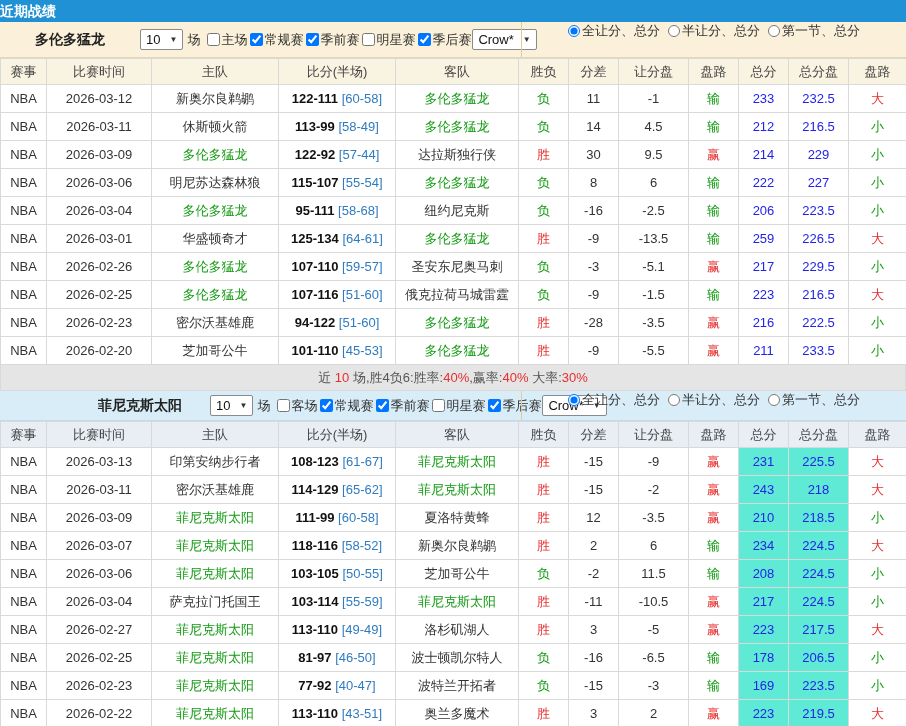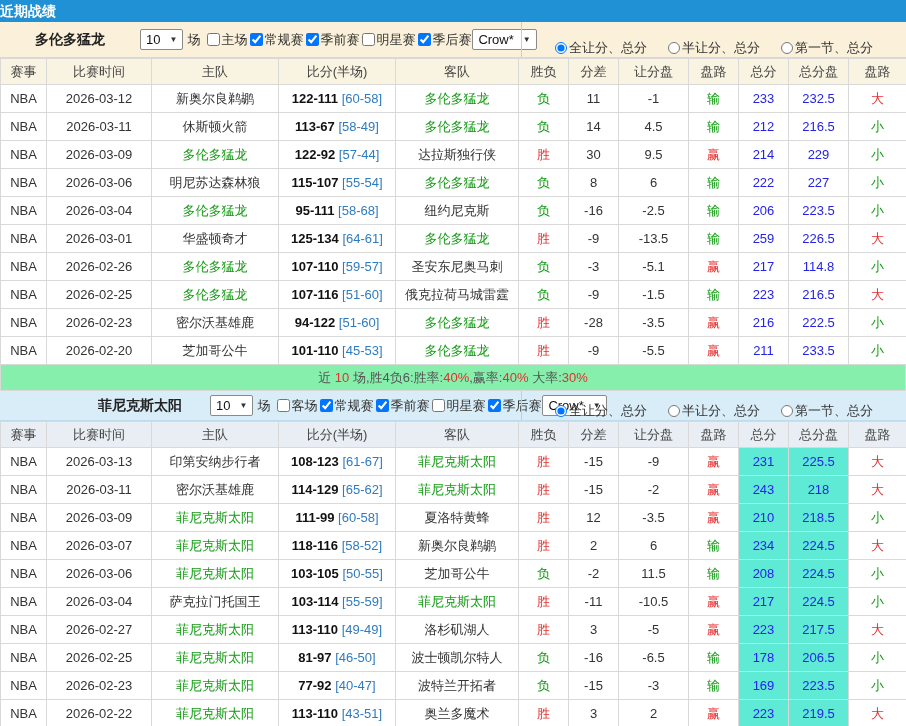--- a/index.html
+++ b/index.html
@@ -29,21 +29,21 @@
   .fake-select .arrow { font-size:8px; color:#333; }
   .suffix { margin:0 5px 0 4px; }
 
   .cb-group { display:inline-flex; align-items:center; }
   .cb { display:inline-flex; align-items:center; margin-right:1px; }
   .cb input { width:13px; height:13px; margin:0 1px 0 2px; }
 
   .vline { position:absolute; left:521px; top:0; bottom:0; width:1px; background:#dcCC9e; background:#dccc9e; }
   .radio-zone {
     position:absolute; left:522px; right:0; top:0; bottom:0;
-    display:flex; align-items:flex-end; justify-content:center; gap:21px;
+    display:flex; align-items:flex-start; justify-content:center; gap:8px;
   }
   .radio-zone label { display:inline-flex; align-items:center; gap:2px; }
   .radio-zone input { width:12px; height:12px; margin:0; }
 
   table { width:906px; border-collapse:collapse; table-layout:fixed;border-radius:27px; }
   th {
     height:26px; font-size:13px; font-weight:normal; color:#444;
     border:1px solid #d9d9d9; text-align:center;
   }
   .head-cream th { background:#f9f3e1; }
@@ -54,21 +54,21 @@
   }
   td.focus { color:#129b12; }
   td.red   { color:#e62e2e; }
   td.green { color:#0e9a0e; }
   td.blue  { color:#2323e8; }
   td.hl    { background:#5eead4; }
   td.score .pts  { font-weight:bold; color:#111; }
   td.score .half { color:#2f7bbf; }
 
   .summary {
-    width:906px; height:26px; line-height:25px; background:#86efac;
+    width:906px; height:26px; line-height:25px; background:#e5e5e5;
     border:1px solid #d9d9d9; border-top:none;
     text-align:center; font-size:13px; color:#555;
   }
   .summary .red { color:#e62e2e; }
 </style>
 </head>
 <body>
 
 <div class="app">
 
@@ -168,21 +168,21 @@
             <td>-1</td>
             <td class="green">输</td>
             <td class="blue">233</td>
             <td class="blue">232.5</td>
             <td class="red">大</td>
           </tr>
           <tr>
             <td>NBA</td>
             <td>2026-03-11</td>
             <td>休斯顿火箭</td>
-            <td class="score"><span class="pts">113-67</span> <span class="half">[58-49]</span></td>
+            <td class="score"><span class="pts">113-99</span> <span class="half">[58-49]</span></td>
             <td class="focus">多伦多猛龙</td>
             <td class="green">负</td>
             <td>14</td>
             <td>4.5</td>
             <td class="green">输</td>
             <td class="blue">212</td>
             <td class="blue">216.5</td>
             <td class="green">小</td>
           </tr>
           <tr>
@@ -245,21 +245,21 @@
             <td>NBA</td>
             <td>2026-02-26</td>
             <td class="focus">多伦多猛龙</td>
             <td class="score"><span class="pts">107-110</span> <span class="half">[59-57]</span></td>
             <td>圣安东尼奥马刺</td>
             <td class="green">负</td>
             <td>-3</td>
             <td>-5.1</td>
             <td class="red">赢</td>
             <td class="blue">217</td>
-            <td class="blue">114.8</td>
+            <td class="blue">229.5</td>
             <td class="green">小</td>
           </tr>
           <tr>
             <td>NBA</td>
             <td>2026-02-25</td>
             <td class="focus">多伦多猛龙</td>
             <td class="score"><span class="pts">107-116</span> <span class="half">[51-60]</span></td>
             <td>俄克拉荷马城雷霆</td>
             <td class="green">负</td>
             <td>-9</td>

